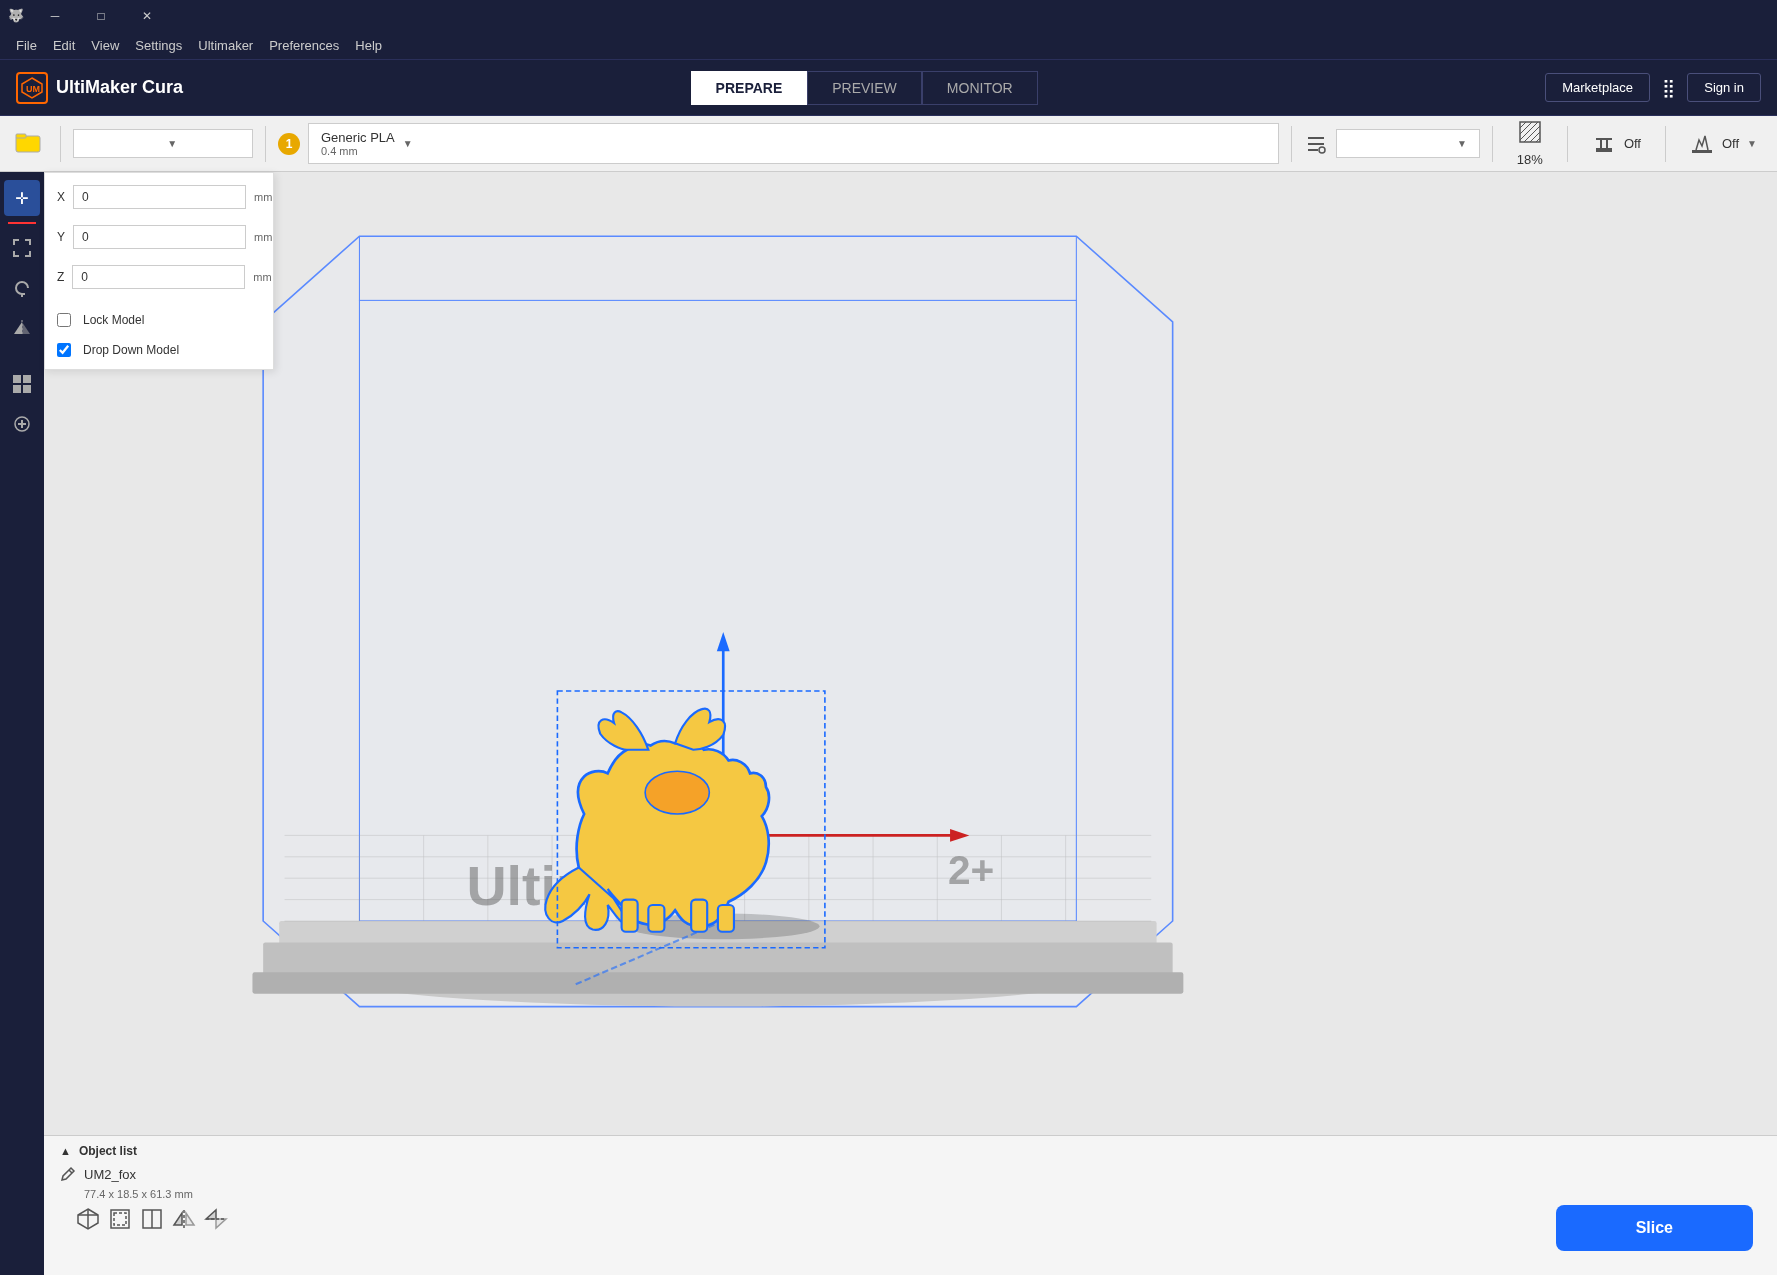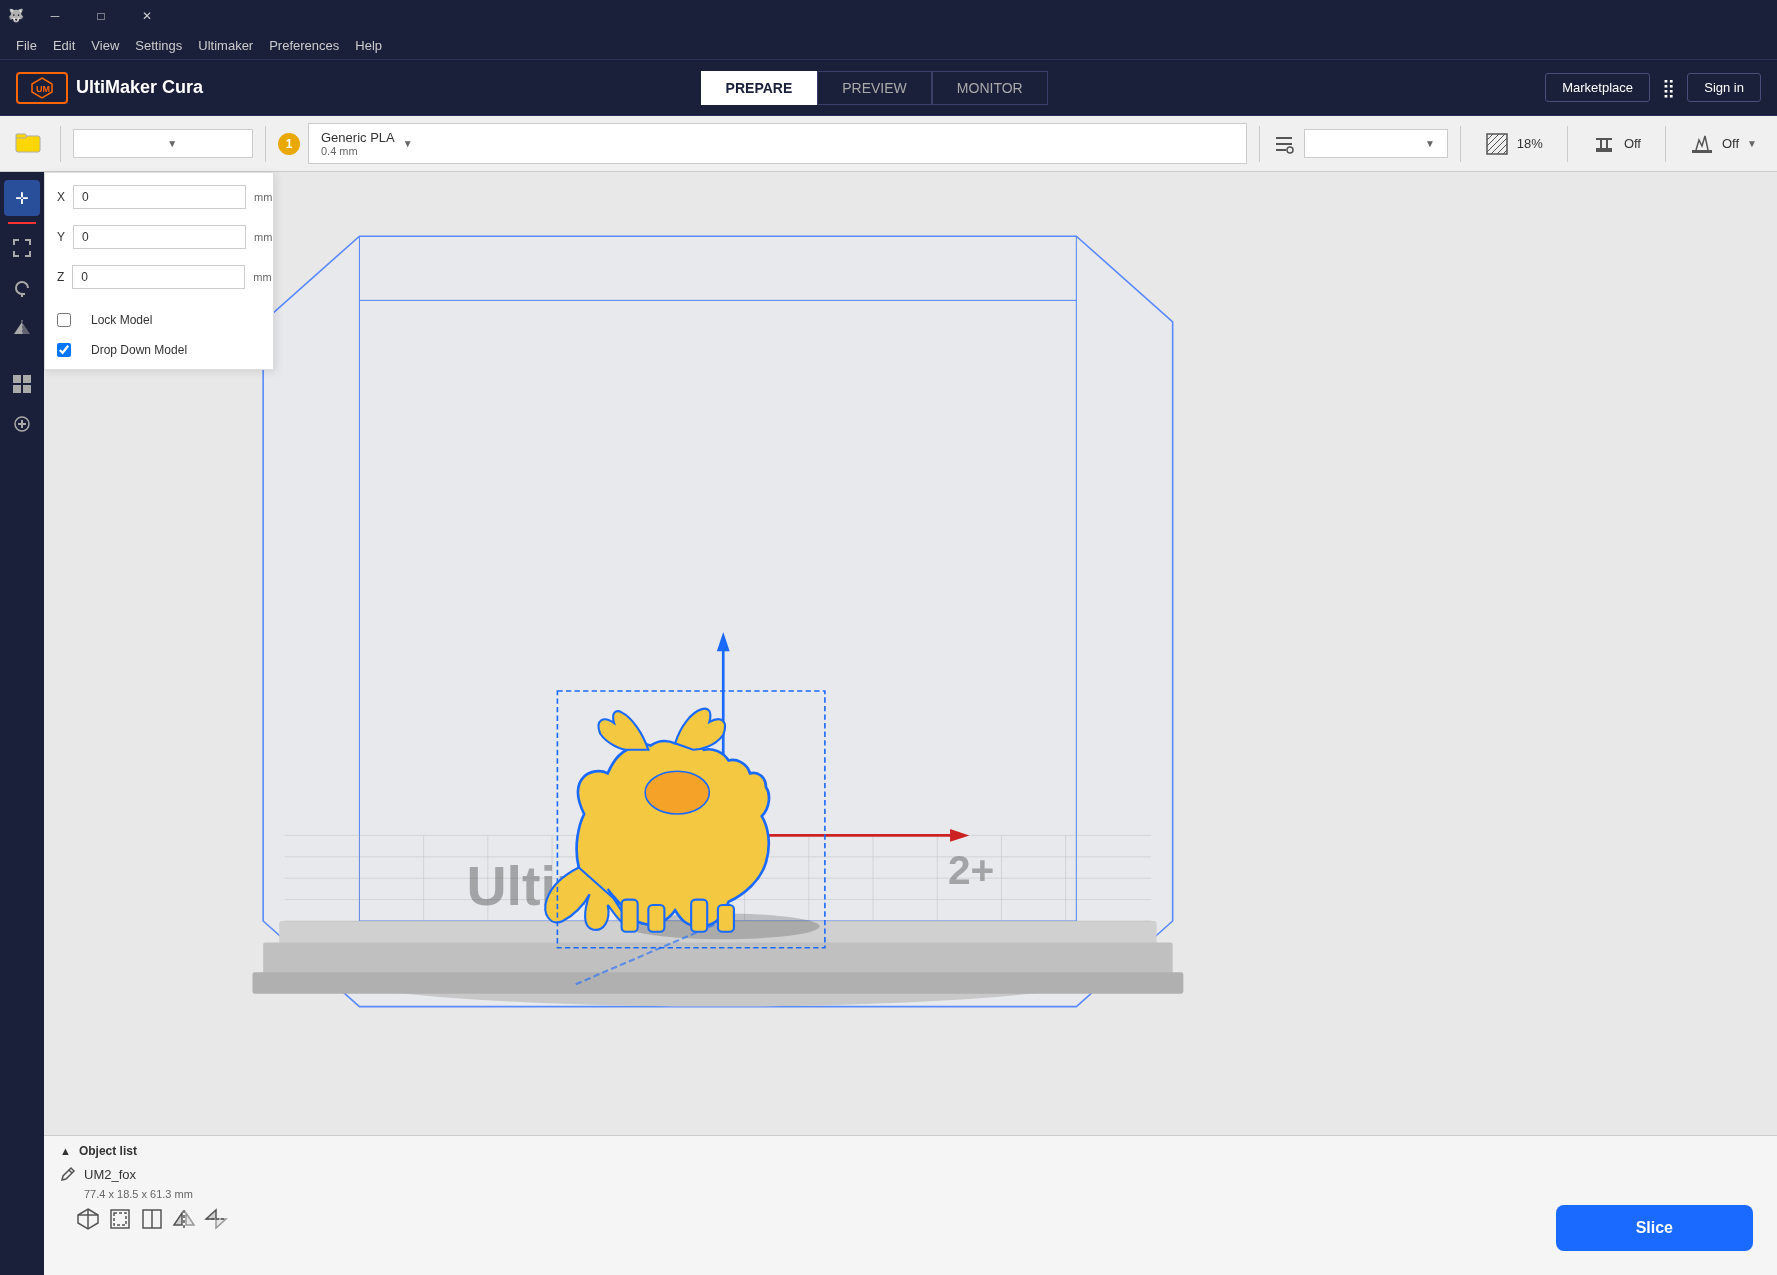--- a/index.html
+++ b/index.html
@@ -12,58 +12,58 @@
     .title-bar-controls { display: flex; gap: 0; }
     .title-bar-btn { width: 46px; height: 32px; display: flex; align-items: center; justify-content: center; cursor: pointer; font-size: 12px; color: #ccc; }
 
     
     .menu-bar { background: #1a1f3a; height: 28px; display: flex; align-items: center; padding: 0 8px; border-bottom: 1px solid #2a2f5a; }
     .menu-item { font-size: 13px; color: #ccc; cursor: pointer; padding: 4px 8px; }
 
     
     .top-nav { background: #1a1f3a; height: 56px; display: flex; align-items: center; padding: 0 16px; border-bottom: 1px solid #2a2f5a; }
     .logo { display: flex; align-items: center; gap: 8px; margin-right: auto; }
-    .logo-icon { width: 52px; height: 32px; background: #ff6b00; border-radius: 4px; display: flex; align-items: center; justify-content: center; font-weight: bold; font-size: 14px; }
+    .logo-icon { width: 32px; height: 32px; background: #ff6b00; border-radius: 4px; display: flex; align-items: center; justify-content: center; font-weight: bold; font-size: 14px; }
     .logo-text { font-size: 18px; font-weight: 600; color: #fff; }
     .nav-tabs { display: flex; gap: 0; }
     .nav-tab { padding: 8px 24px; font-size: 14px; color: #aaa; cursor: pointer; border: 1px solid #3a3f6a; background: transparent; }
     .nav-tab.active { background: #fff; color: #1a1f3a; font-weight: 600; border-color: #fff; }
     .nav-right { display: flex; align-items: center; gap: 12px; margin-left: auto; }
     .marketplace-btn { background: transparent; border: 1px solid #4a4f7a; color: #fff; padding: 6px 16px; font-size: 13px; cursor: pointer; border-radius: 3px; }
     .grid-btn { background: transparent; border: none; color: #fff; cursor: pointer; font-size: 18px; }
     .signin-btn { background: transparent; border: 1px solid #4a4f7a; color: #fff; padding: 6px 16px; font-size: 13px; cursor: pointer; border-radius: 3px; }
 
     
     .toolbar { background: #f0f0f0; height: 56px; display: flex; align-items: center; padding: 0 8px; gap: 8px; border-bottom: 1px solid #ccc; }
     .folder-btn { background: transparent; border: none; cursor: pointer; padding: 6px; }
     .printer-select { display: flex; align-items: center; gap: 8px; background: #fff; border: 1px solid #ccc; padding: 6px 12px; cursor: pointer; min-width: 180px; }
     .material-select { display: flex; align-items: center; gap: 8px; background: #fff; border: 1px solid #ccc; padding: 6px 12px; cursor: pointer; flex: 1; }
     .profile-section { display: flex; align-items: center; gap: 8px; margin-left: auto; }
     .profile-dropdown { display: flex; align-items: center; gap: 8px; background: #fff; border: 1px solid #ccc; padding: 6px 12px; cursor: pointer; }
-    .infill-section { display: flex; align-items: center; gap: 8px; padding: 6px 12px; }
+    .infill-section { display: flex; align-items: center; gap: 8px; padding: 6px 12px; flex-direction: column; }
     .support-section { display: flex; align-items: center; gap: 8px; padding: 6px 12px; }
     .adhesion-section { display: flex; align-items: center; gap: 8px; padding: 6px 12px; }
     .dropdown-arrow { font-size: 10px; color: #666; }
 
     
     .main-content { display: flex; background: #e8e8e8; height: calc(1275px - 32px - 28px - 56px - 56px); }
 
     
     .left-sidebar { width: 44px; background: #1a1f3a; display: flex; flex-direction: column; align-items: center; padding: 8px 0; gap: 4px; position: relative; }
     .sidebar-tool { width: 36px; height: 36px; display: flex; align-items: center; justify-content: center; cursor: pointer; border-radius: 4px; color: #aaa; font-size: 16px; }
     .sidebar-tool.active { background: #2a4f9a; color: #fff; }
     .sidebar-divider { width: 28px; height: 2px; background: #ff3333; margin: 2px 0; }
 
     
     .tool-panel { width: 230px; background: #fff; border-right: 1px solid #ddd; padding: 12px; display: flex; flex-direction: direction; flex-direction: column; gap: 12px; position: absolute; left: 44px; top: 0; z-index: 10; }
     .coord-row { display: flex; align-items: center; gap: 8px; margin-bottom: 4px; }
     .coord-label { font-size: 12px; color: #333; width: 12px; }
     .coord-input { flex: 1; border: 1px solid #ccc; padding: 4px 8px; font-size: 12px; color: #333; }
     .coord-unit { font-size: 11px; color: #666; width: 24px; }
-    .checkbox-row { display: flex; align-items: center; gap: 20px; margin-top: 4px; }
+    .checkbox-row { display: flex; align-items: center; gap: 12px; margin-top: 4px; }
     .checkbox-row input[type="checkbox"] { width: 14px; height: 14px; }
     .checkbox-label { font-size: 12px; color: #333; }
 
     
     .viewport { flex: 1; background: #e8e8e8; position: relative; overflow: hidden; }
     .object-list-header { display: flex; align-items: center; gap: 8px; margin-bottom: 8px; cursor: pointer; }
     .object-list-header span { font-size: 12px; color: #333; }
     .object-item { display: flex; align-items: center; gap: 8px; margin-bottom: 4px; }
     .object-name { font-size: 13px; color: #333; }
     .object-dims { font-size: 11px; color: #666; margin-top: 2px; }

